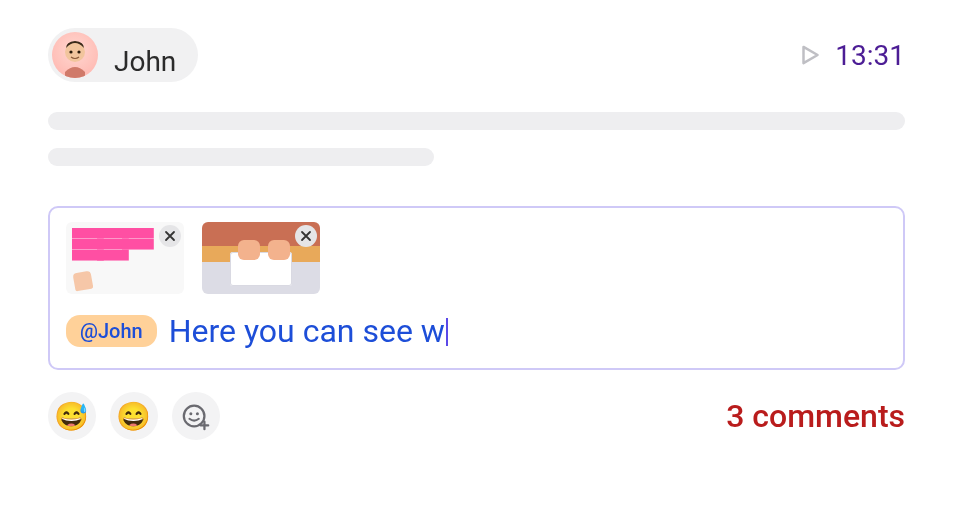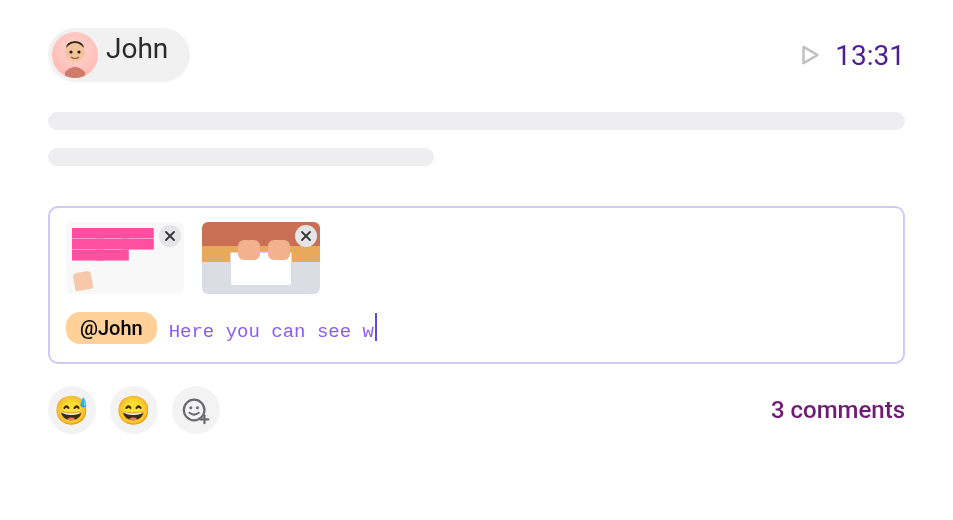--- a/index.html
+++ b/index.html
@@ -13,25 +13,25 @@
     overflow: hidden;
   }
   .header-row {
     display: flex;
     align-items: center;
     justify-content: space-between;
     margin-bottom: 30px;
   }
   .user-chip {
     display: flex;
-    align-items: flex-start;
+    align-items: flex-end;
     background: #f1f1f2;
     border-radius: 28px;
     padding: 4px 22px 4px 4px;
-    gap: 8px;
+    gap: 16px;
   }
   .avatar {
     width: 46px; height: 46px;
     border-radius: 50%;
     background: radial-gradient(circle at 50% 40%, #ffd7d0 0%, #ffc1ba 60%, #ffb0aa 100%);
     position: relative;
     overflow: hidden;
   }
   .avatar svg { position:absolute; inset:0; }
   .user-name {
@@ -89,31 +89,30 @@
   .close-badge svg { display:block; }
 
   .input-line {
     display:flex;
     align-items:center;
     gap:12px;
     font-size: 24px;
   }
   .mention-chip {
     background: #ffd199;
-    color: #000000;
+    color: #1d4ed8;
     border-radius: 14px;
     padding: 4px 14px;
     font-size: 20px;
     font-weight: 500;
   }
   .typed-text {
     position: relative;
-    color: #8b5cf6;
-    font-size: 19px;
-    font-family: Liberation Mono, monospace;
+    color: #1d4ed8;
+    font-size: 32px;
   }
   .caret {
     display:inline-block;
     width: 2px;
     height: 28px;
     background: #5b49e8;
     vertical-align: -4px;
     margin-left: 1px;
   }
 
@@ -130,22 +129,22 @@
   .react-pill {
     width: 48px; height: 48px;
     border-radius: 50%;
     background: #f3f3f4;
     display:flex; align-items:center; justify-content:center;
     font-size: 28px;
     cursor:pointer;
   }
   .add-reaction svg { display:block; }
   .comments-link {
-    color: #701a75;
-    font-size: 24px;
+    color: #b91c1c;
+    font-size: 32px;
     font-weight: 500;
     cursor:pointer;
   }
 
   
   .thumb1 {
     background: #f8f8f8;
   }
   .thumb1::before {
     content:"";

